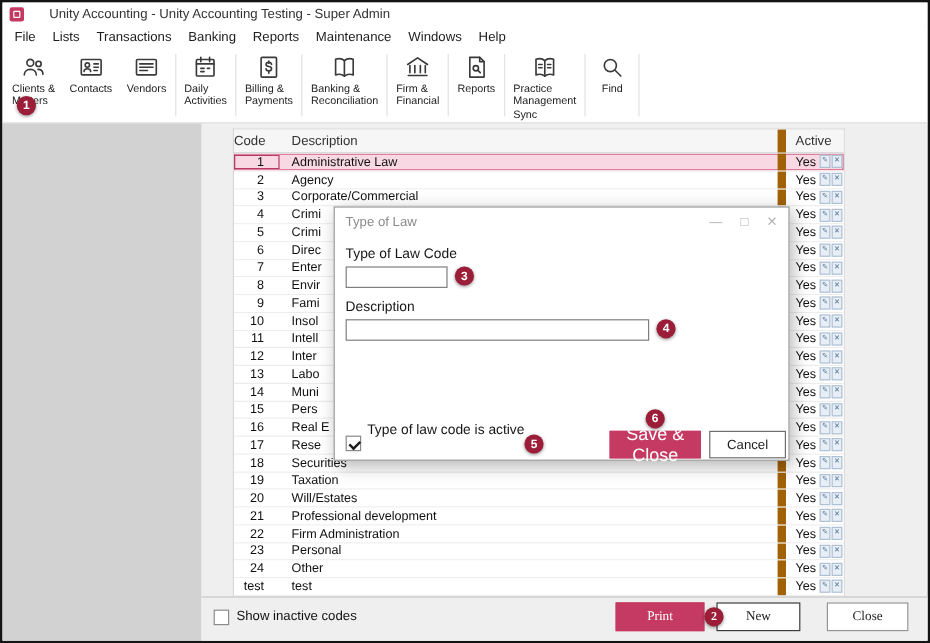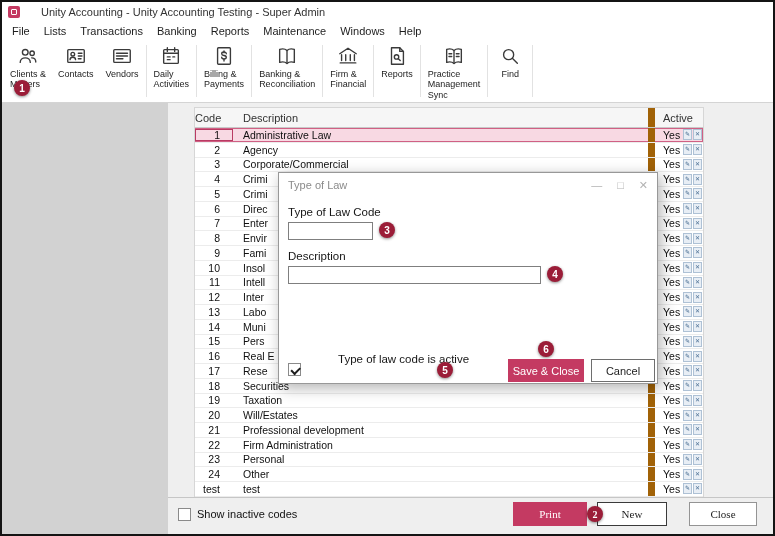--- a/index.html
+++ b/index.html
@@ -56,22 +56,22 @@
 
   
   .dialog { position:absolute; left:276px; top:170px; width:380px; height:212px; background:#fff; border:1px solid #989898; box-shadow:3px 4px 14px rgba(0,0,0,.30); z-index:40; }
   .dialog-titlebar { height:24px; display:flex; align-items:center; padding:0 9px; }
   .dialog-title { font-size:11px; color:#8b8b8b; }
   .win-btns { margin-left:auto; display:flex; gap:15px; color:#b3b3b3; font-size:11px; }
   .win-btn { cursor:pointer; line-height:1; }
   .d-label { position:absolute; font-size:11.5px; color:#161616; }
   .d-input { position:absolute; height:18px; border:1px solid #7f7f7f; background:#fff; font-size:11px; font-family:inherit; padding:0 3px; }
   .d-footer-chk { position:absolute; left:9px; top:190px; }
-  .d-chk-label { position:absolute; left:27px; top:180px; font-size:11.5px; color:#161616;margin-left:32px; }
-  .btn-save { position:absolute; left:229px; top:186px; width:76px; height:23px; background:var(--accent,#c43a62); border:1px solid var(--accent,#c43a62); color:#fff; font-size:11px; font-family:inherit; display:flex; align-items:center; justify-content:center; cursor:pointer; }
+  .d-chk-label { position:absolute; left:27px; top:180px; font-size:11.5px; color:#161616; }
+  .btn-save { position:absolute; left:229px; top:186px; width:76px; height:23px; background:var(--accent,#c43a62); border:1px solid var(--accent,#c43a62); color:#fff; font-size:15px; font-family:inherit; display:flex; align-items:center; justify-content:center; cursor:pointer; }
   .btn-cancel { position:absolute; left:312px; top:186px; width:64px; height:23px; background:#fff; border:1px solid #6e6e6e; color:#1d1d1d; font-size:11px; font-family:inherit; display:flex; align-items:center; justify-content:center; cursor:pointer; }
 
   
   .badge { width:16px; height:16px; border-radius:50%; background:var(--badge,#9b1d38); color:#fff; font-size:10px; font-weight:bold; display:flex; align-items:center; justify-content:center; box-shadow:0 1px 3px rgba(0,0,0,.45); flex:0 0 auto; }
   .badge-1 { position:absolute; left:12px; top:40px; z-index:60; }
   .badge-2 { position:absolute; left:-10px; top:4px; z-index:10; }
   .badge-3 { position:absolute; left:100px; top:49px; }
   .badge-4 { position:absolute; left:268px; top:93px; }
   .badge-5 { position:absolute; left:158px; top:189px; }
   .badge-6 { position:absolute; left:50%; top:-18px; transform:translateX(-50%); }

